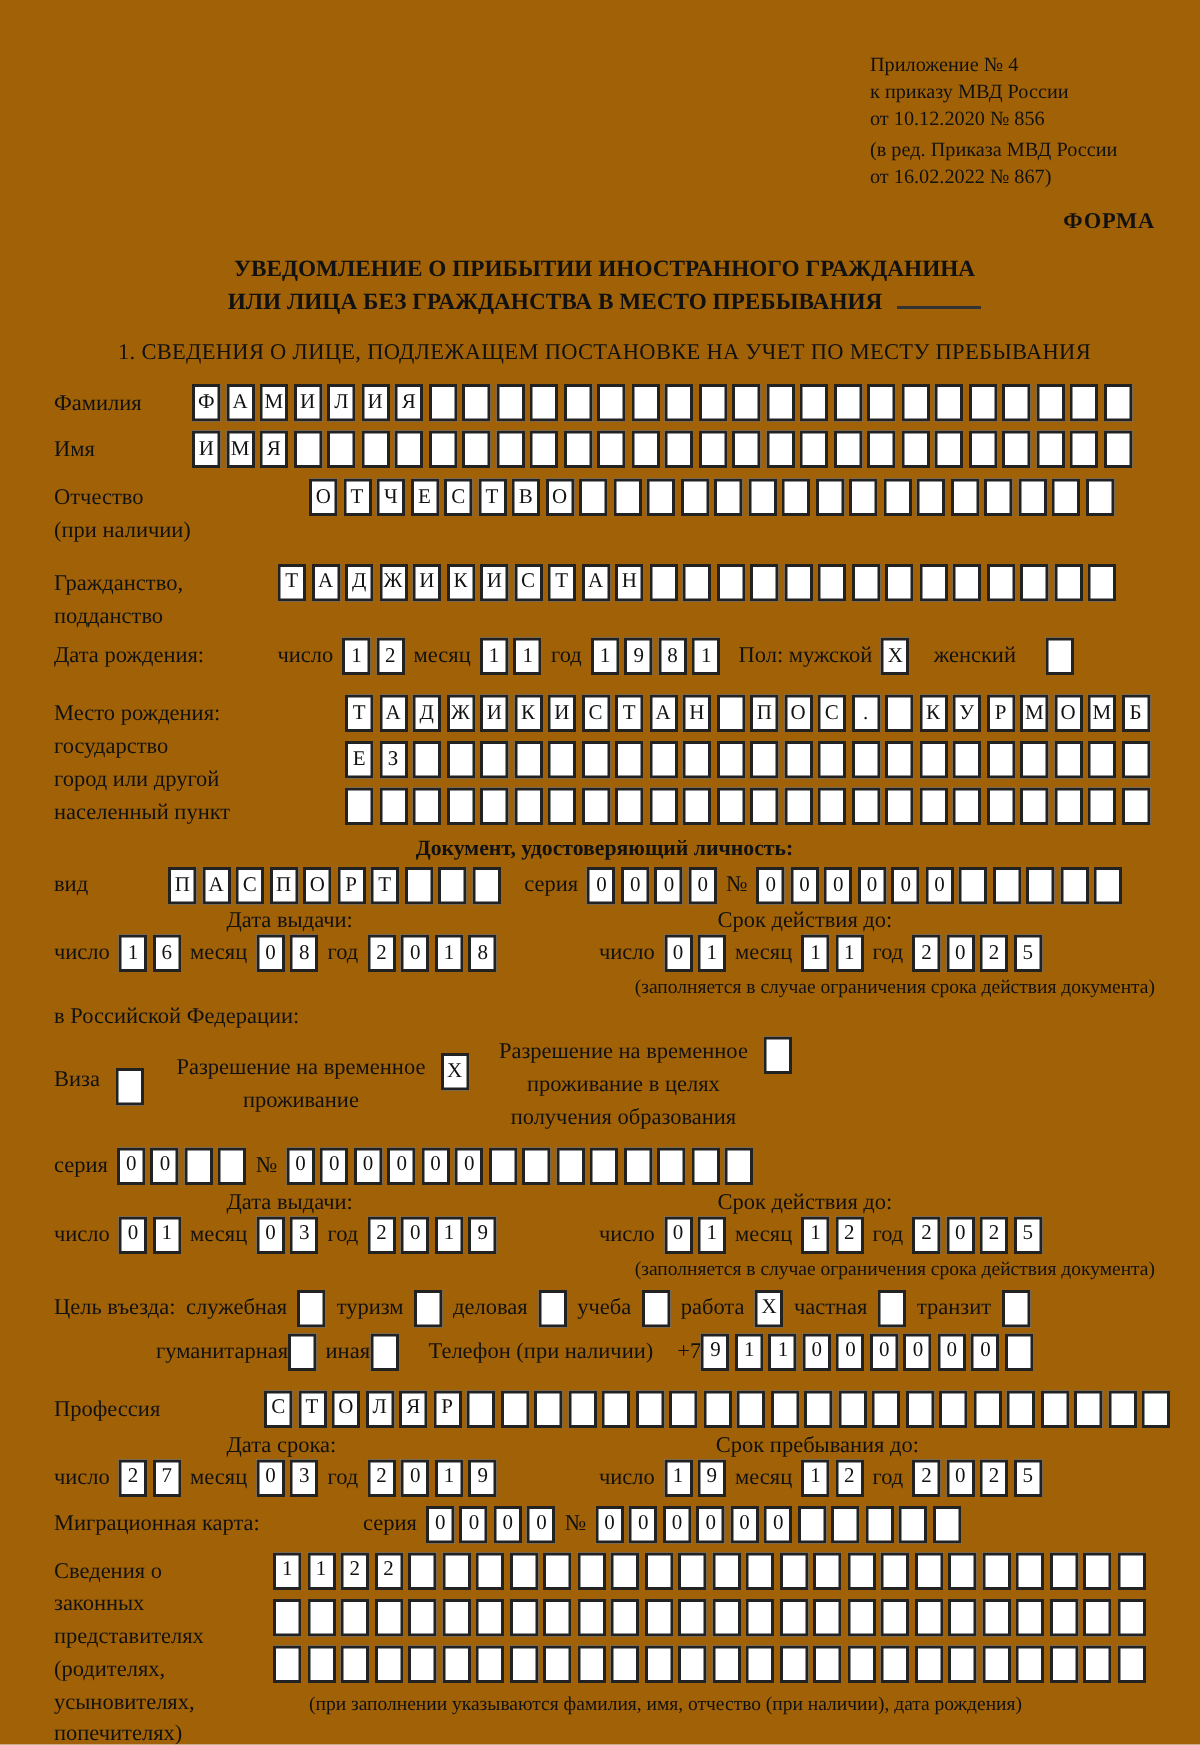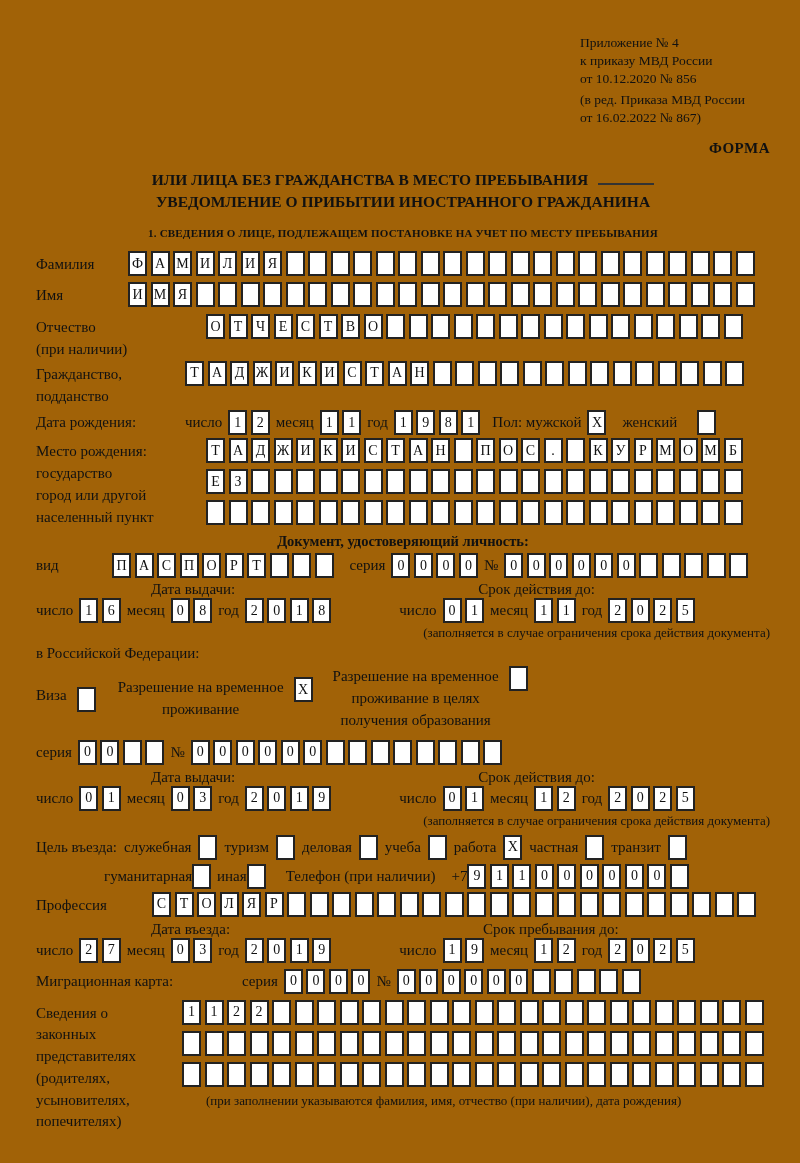--- a/index.html
+++ b/index.html
@@ -12,32 +12,32 @@
   
   .annex { width:190px; margin-left:auto; font-size:13.5px; line-height:1.32; }
   .annex .gap { height:4px; }
   .forma { width:190px; margin-left:auto; text-align:right; font-weight:bold;
            font-size:15px; margin-top:13px; letter-spacing:.5px; }
   
   .title { text-align:center; font-weight:bold; font-size:15.5px; line-height:1.4;
            margin-top:12px; }
   .blank-line { display:inline-block; width:56px; border-bottom:2px solid #333;
                 height:12px; margin-left:10px; }
-  .sec-heading { text-align:center; font-weight:bold; font-size:11px;
+  .sec-heading { text-align:center; font-weight:normal; font-size:15px;
                  margin-top:15px; letter-spacing:.2px; }
   
-  .frow { display:flex; align-items:flex-start; }
+  .frow { display:flex; align-items:flex-start;margin-top:10px; }
   .flabel { font-size:15px; line-height:1.35; padding-top:3px; flex:none; }
   .w92 { width:92px; } .w170 { width:170px; } .w149 { width:149px; } .w116 { width:116px; } .w146 { width:146px; }
   .cells { display:flex; gap:3.5px; flex:none; }
   .cell { width:19px; height:25px; border:2px solid #222; background:#fff;
           display:flex; align-items:center; justify-content:center;
           font-size:14px; line-height:1; flex:none; }
   .stack > div { line-height:1.45; } .vgap3 { margin-top:3px; } .vgap4 { margin-top:4px; }
-  .vgap5 { margin-top:3px; } .vgap6 { margin-top:6px; } .vgap7 { margin-top:7px; }
+  .vgap5 { margin-top:13px;gap:24px; } .vgap6 { margin-top:6px; } .vgap7 { margin-top:7px; }
   .vgap8 { margin-top:8px; } .vgap12 { margin-top:12px; }
   .inline { display:flex; align-items:center; gap:6px; flex-wrap:nowrap; }
   .lbl { font-size:15px; flex:none; }
   .dg { display:flex; align-items:center; gap:6px; flex:none; }
   .dhdrs { display:flex; font-size:15px; }
   .note { font-size:13px; text-align:right; margin-top:2px; }
   .doc-heading { text-align:center; font-weight:bold; font-size:14.5px; margin-top:2px; }
   .cbgroup { display:flex; align-items:flex-start; gap:10px; flex:none; }
   .cblabel { font-size:15px; text-align:center; line-height:1.45; }
   .rep-note { font-size:13px; margin-left:170px; margin-top:3px; }
@@ -52,22 +52,22 @@
     <div>Приложение № 4</div>
     <div>к приказу МВД России</div>
     <div>от 10.12.2020 № 856</div>
     <div class="gap"></div>
     <div>(в ред. Приказа МВД России</div>
     <div>от 16.02.2022 № 867)</div>
   </div>
   <div class="forma">ФОРМА</div>
 
   <div class="title">
+    <div>УВЕДОМЛЕНИЕ О ПРИБЫТИИ ИНОСТРАННОГО ГРАЖДАНИНА</div>
     <div><span>ИЛИ ЛИЦА БЕЗ ГРАЖДАНСТВА В МЕСТО ПРЕБЫВАНИЯ</span><span class="blank-line"></span></div>
-    <div>УВЕДОМЛЕНИЕ О ПРИБЫТИИ ИНОСТРАННОГО ГРАЖДАНИНА</div>
   </div>
 
   <div class="sec-heading">1. СВЕДЕНИЯ О ЛИЦЕ, ПОДЛЕЖАЩЕМ ПОСТАНОВКЕ НА УЧЕТ ПО МЕСТУ ПРЕБЫВАНИЯ</div>
 
   <div class="frow vgap12">
     <div class="flabel w92">Фамилия</div>
     <div class="cells">
         <div class="cell">Ф</div>
         <div class="cell">А</div>
         <div class="cell">М</div>
@@ -590,21 +590,21 @@
         <div class="cell"></div>
         <div class="cell"></div>
         <div class="cell"></div>
         <div class="cell"></div>
         <div class="cell"></div>
         <div class="cell"></div>
       </div>
   </div>
 
   <div class="dhdrs vgap4">
-    <span style="margin-left:115px">Дата въезда:</span>
+    <span style="margin-left:115px">Дата срока:</span>
     <span style="margin-left:253px">Срок пребывания до:</span>
   </div>
   <div class="inline">
     <div class="dg">
       <span class="lbl">число</span>
       <div class="cells">
           <div class="cell">2</div>
           <div class="cell">7</div>
         </div>
       <span class="lbl">месяц</span>

